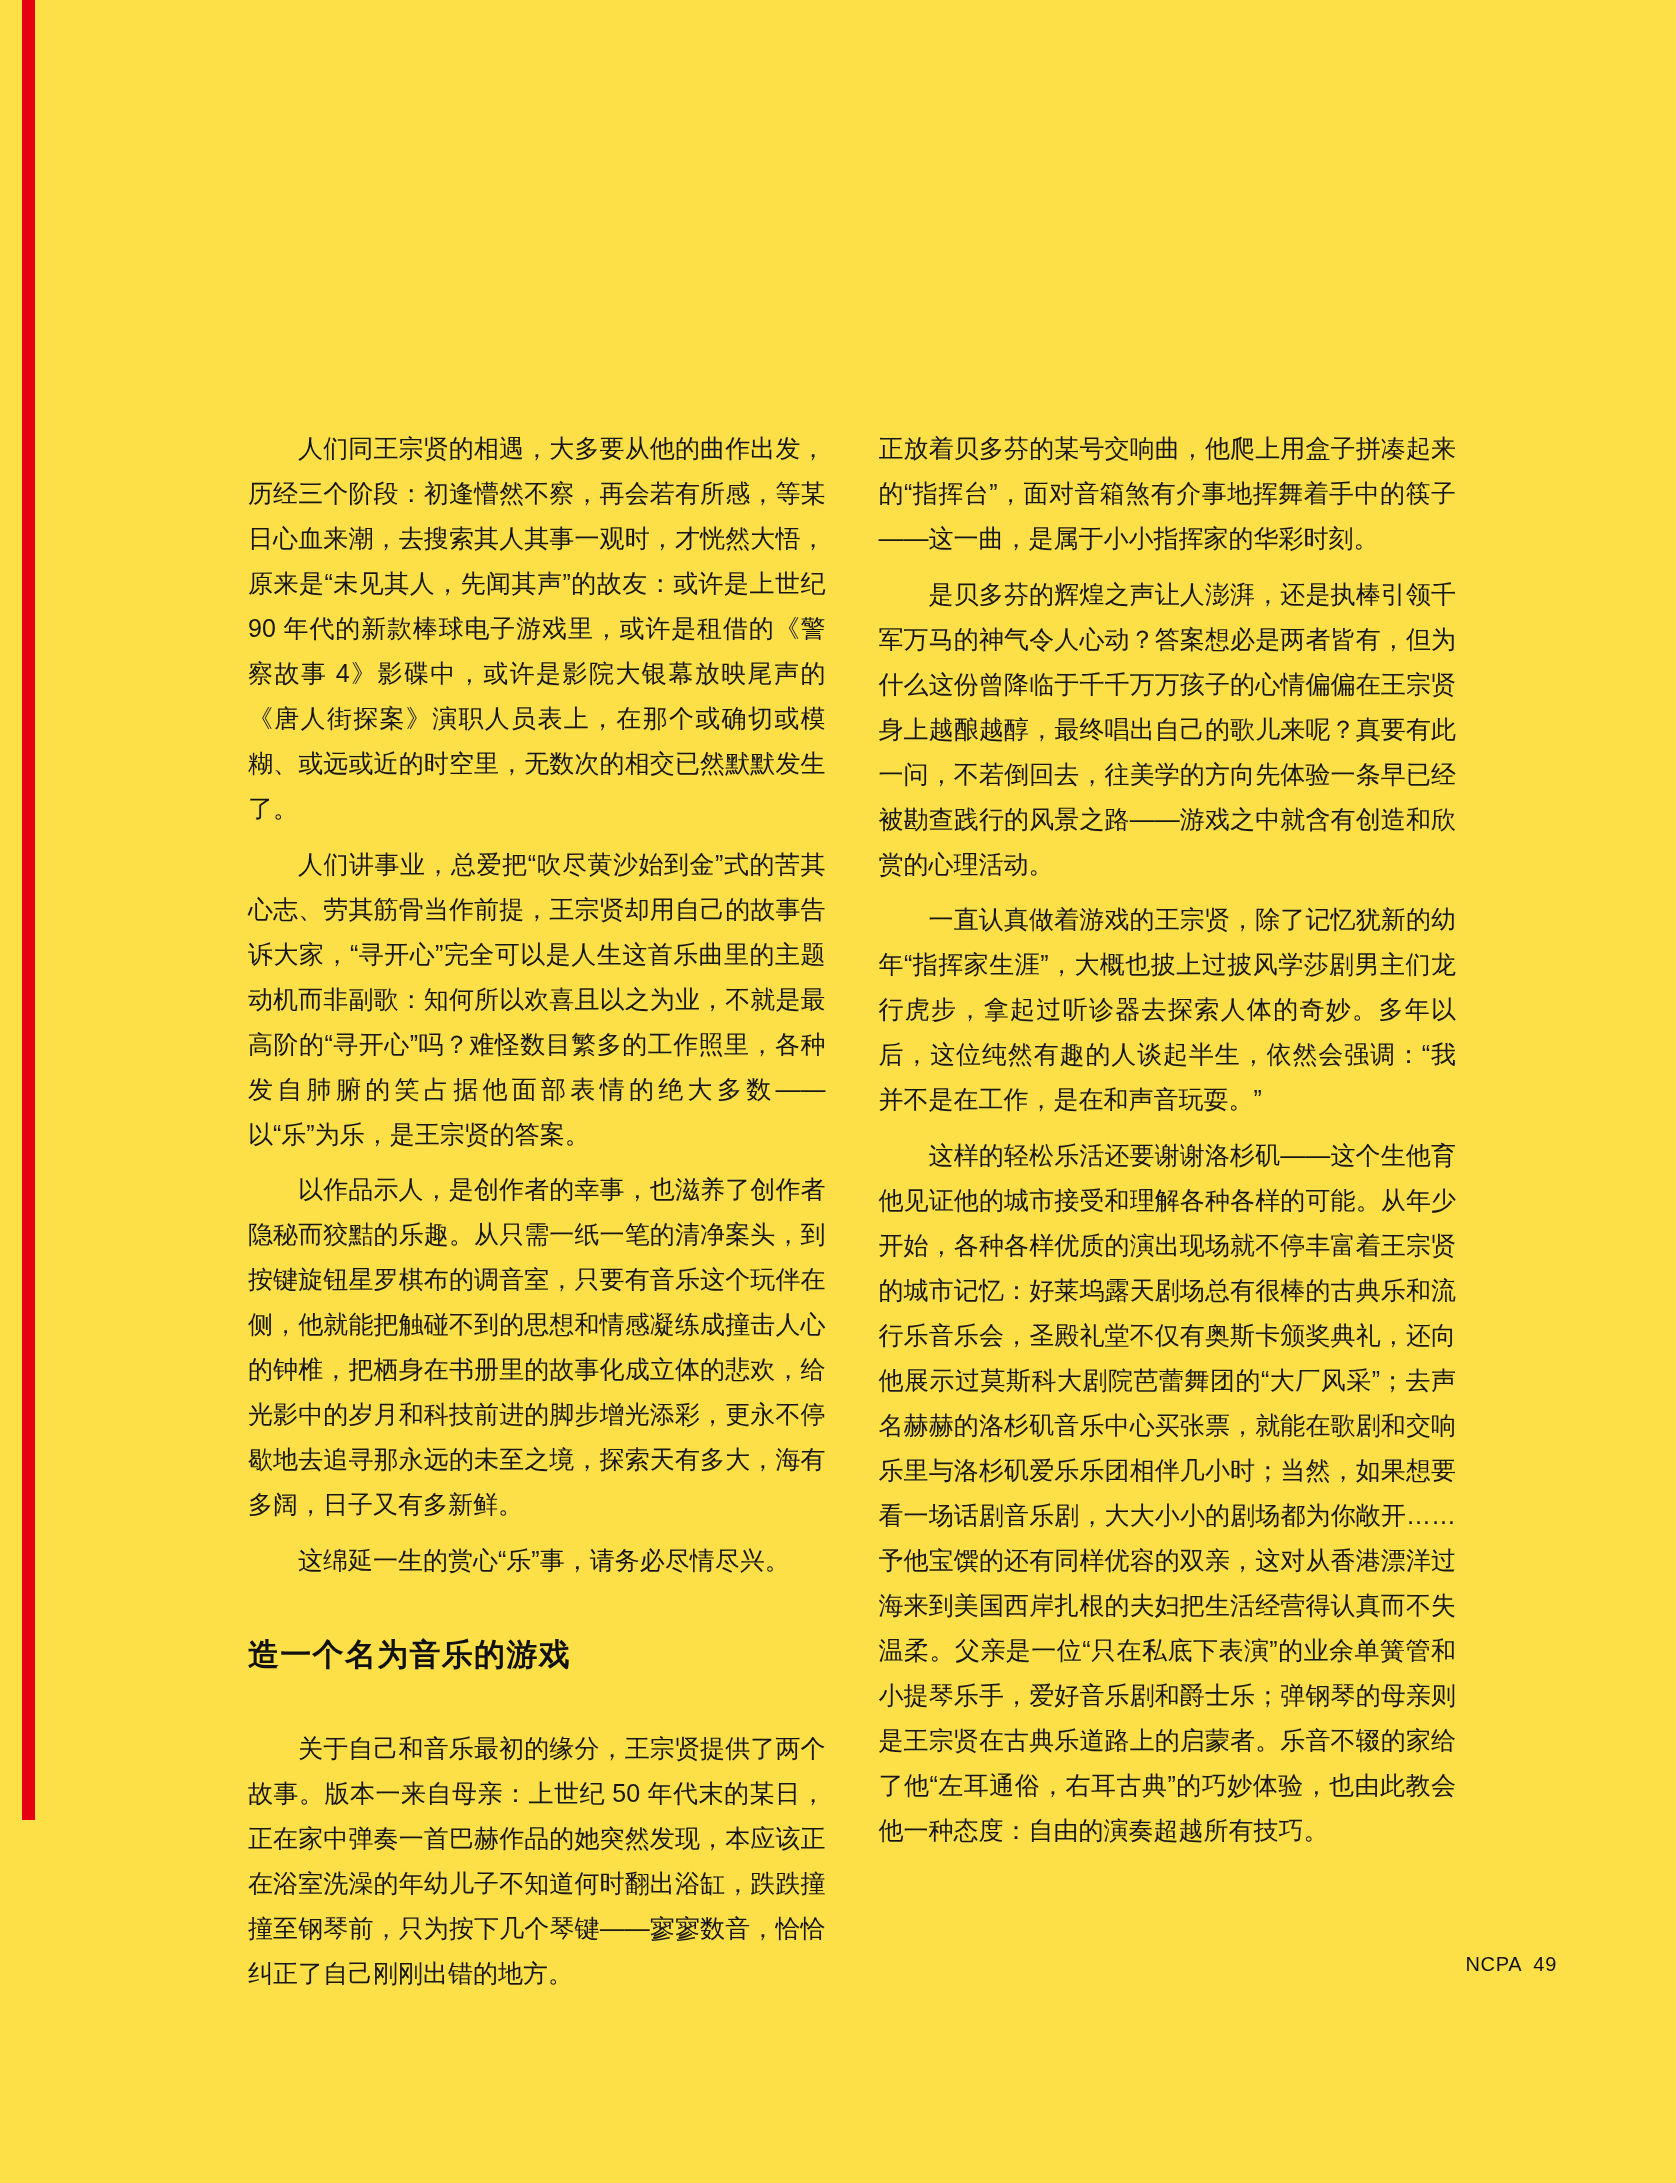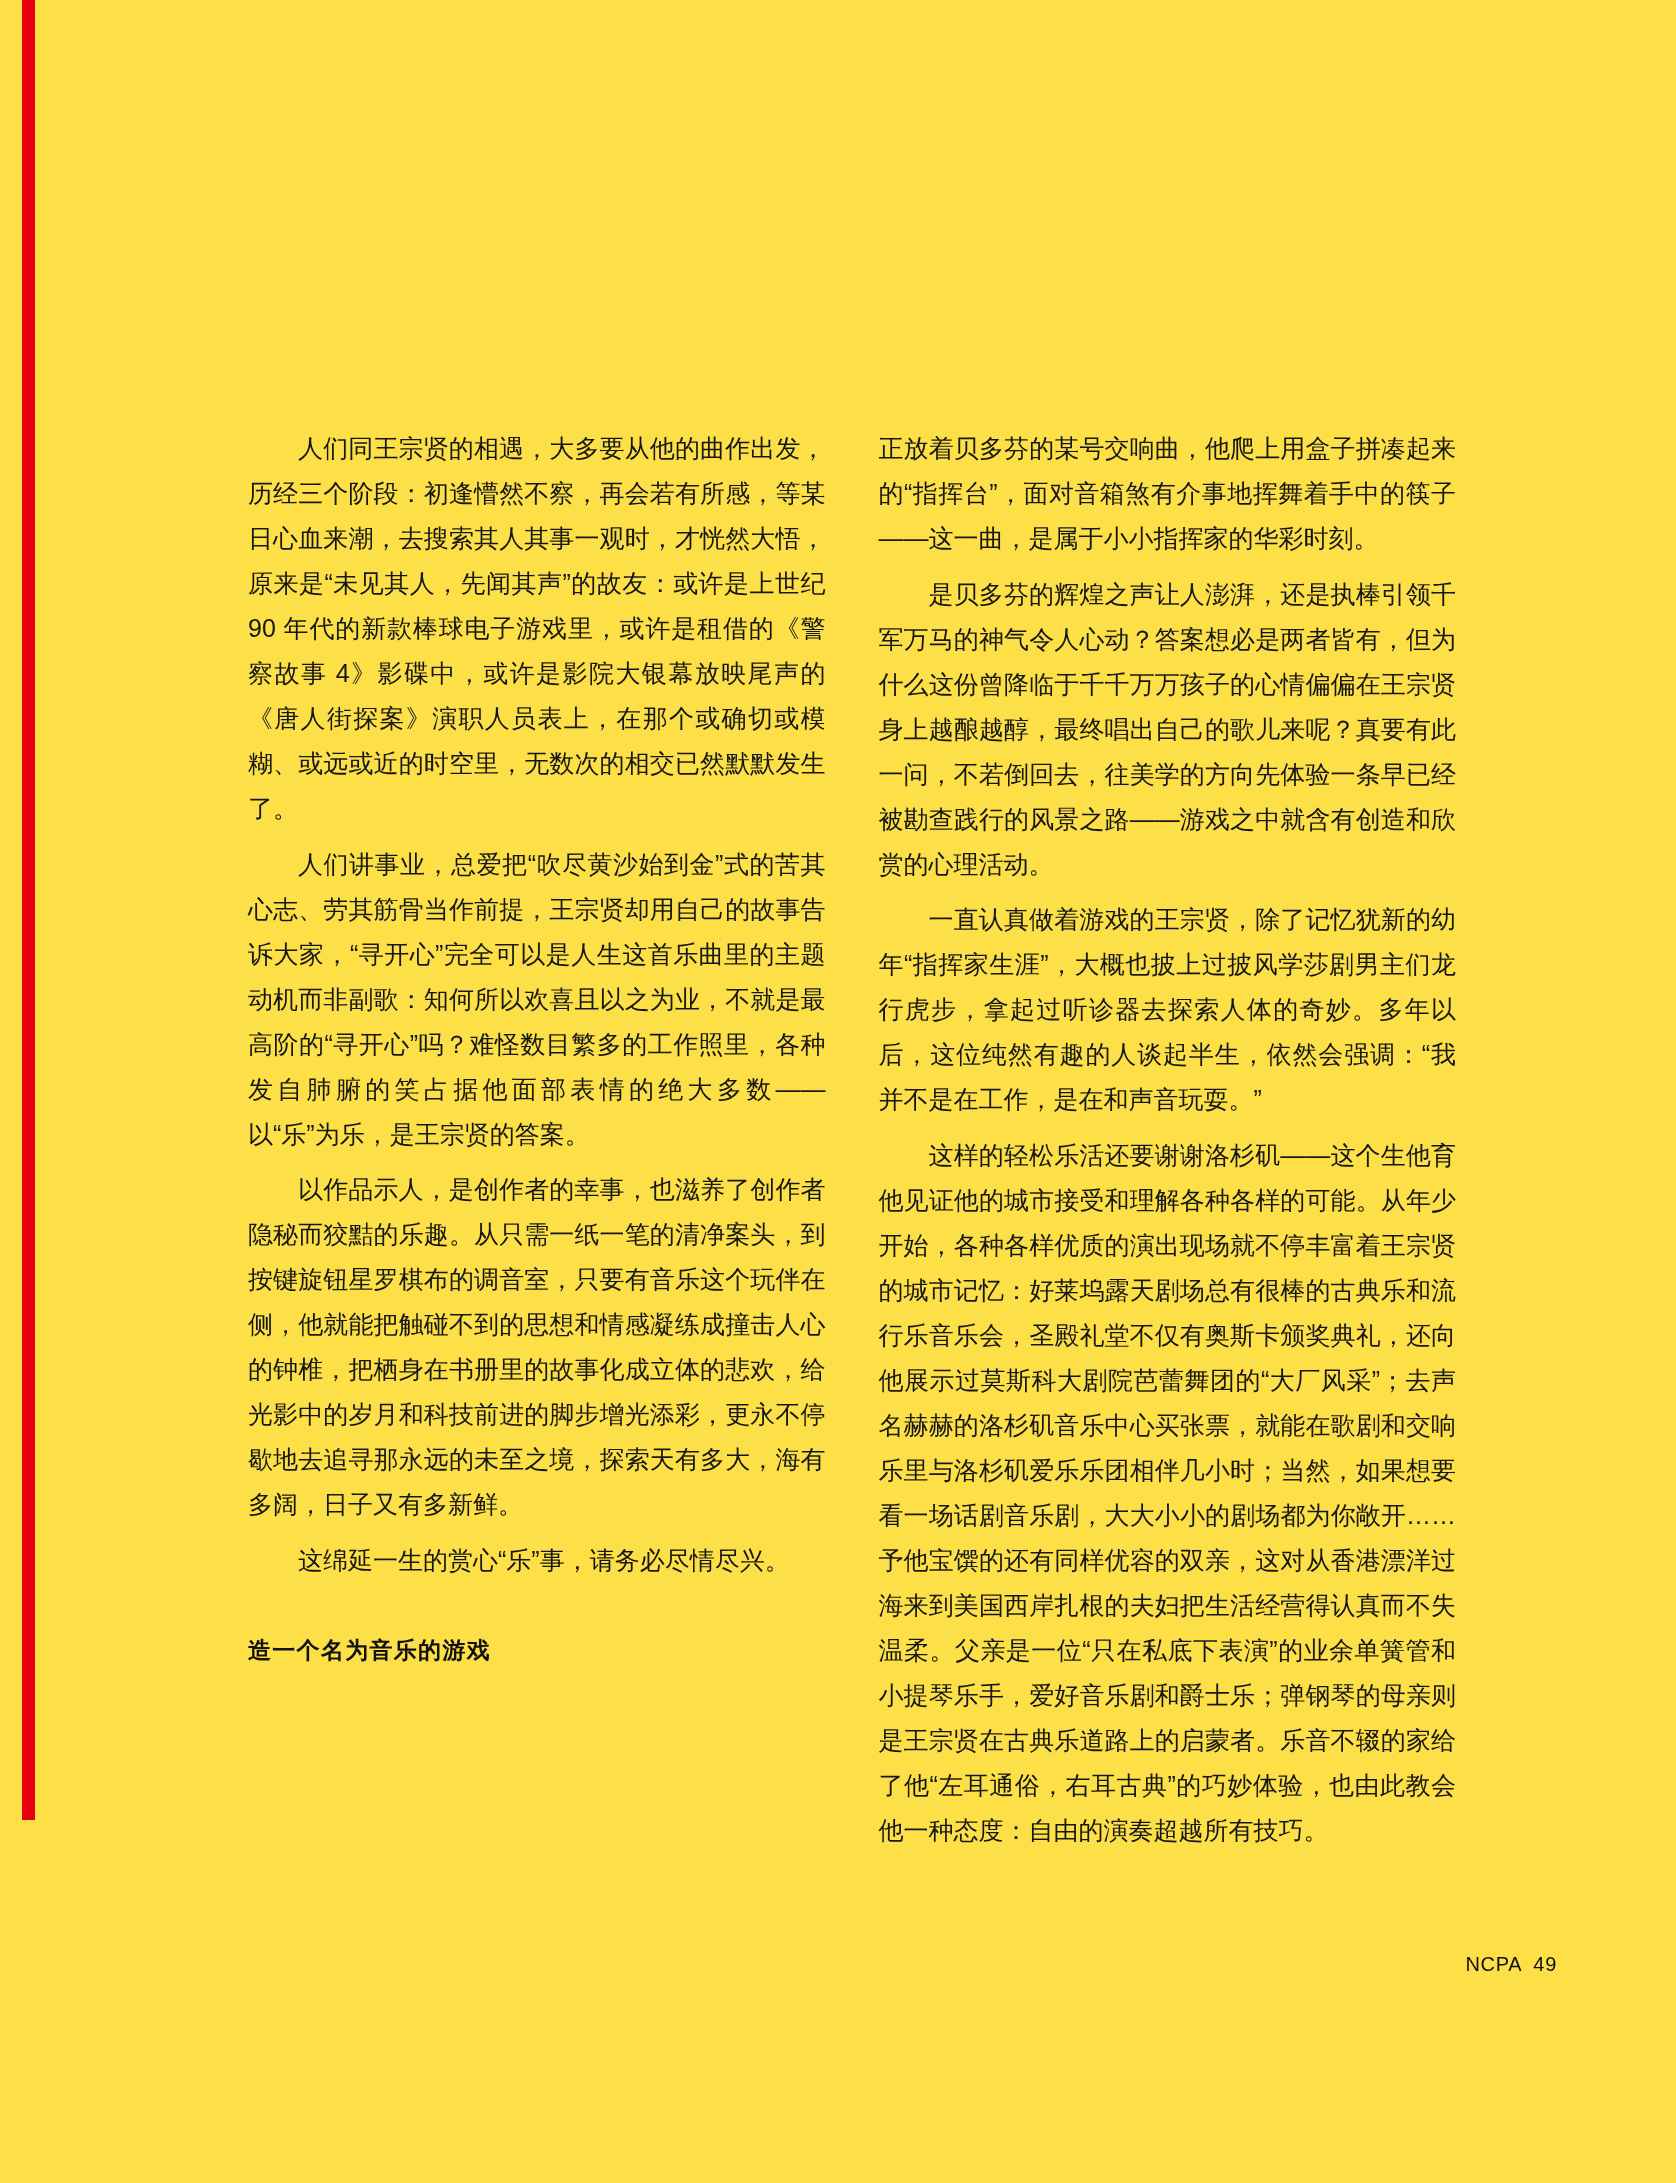--- a/index.html
+++ b/index.html
@@ -39,21 +39,21 @@
     text-align: justify;
   }
   .col p {
     margin: 0 0 10.6px 0;
     word-break: break-all;
   }
   .col p.indent {
     text-indent: 2em;
   }
   .section-heading {
-    font-size: 23px;
+    font-size: 31px;
     font-weight: 700;
     line-height: 1.1;
     margin: 55px 0 54px 0;
     text-align: left;
     color: #111111;
     letter-spacing: 1.3px;
     font-family: Liberation Serif, serif;
   }
   .folio {
     position: absolute;
@@ -79,20 +79,21 @@
   <main class="content">
 
     <section class="col">
       <p class="indent">人们同王宗贤的相遇，大多要从他的曲作出发，历经三个阶段：初逢懵然不察，再会若有所感，等某日心血来潮，去搜索其人其事一观时，才恍然大悟，原来是“未见其人，先闻其声”的故友：或许是上世纪 90 年代的新款棒球电子游戏里，或许是租借的《警察故事 4》影碟中，或许是影院大银幕放映尾声的《唐人街探案》演职人员表上，在那个或确切或模糊、或远或近的时空里，无数次的相交已然默默发生了。</p>
       <p class="indent">人们讲事业，总爱把“吹尽黄沙始到金”式的苦其心志、劳其筋骨当作前提，王宗贤却用自己的故事告诉大家，“寻开心”完全可以是人生这首乐曲里的主题动机而非副歌：知何所以欢喜且以之为业，不就是最高阶的“寻开心”吗？难怪数目繁多的工作照里，各种发自肺腑的笑占据他面部表情的绝大多数——以“乐”为乐，是王宗贤的答案。</p>
       <p class="indent">以作品示人，是创作者的幸事，也滋养了创作者隐秘而狡黠的乐趣。从只需一纸一笔的清净案头，到按键旋钮星罗棋布的调音室，只要有音乐这个玩伴在侧，他就能把触碰不到的思想和情感凝练成撞击人心的钟椎，把栖身在书册里的故事化成立体的悲欢，给光影中的岁月和科技前进的脚步增光添彩，更永不停歇地去追寻那永远的未至之境，探索天有多大，海有多阔，日子又有多新鲜。</p>
       <p class="indent">这绵延一生的赏心“乐”事，请务必尽情尽兴。</p>
 
       <h2 class="section-heading">造一个名为音乐的游戏</h2>
 
+      <p class="indent">关于自己和音乐最初的缘分，王宗贤提供了两个故事。版本一来自母亲：上世纪 50 年代末的某日，正在家中弹奏一首巴赫作品的她突然发现，本应该正在浴室洗澡的年幼儿子不知道何时翻出浴缸，跌跌撞撞至钢琴前，只为按下几个琴键——寥寥数音，恰恰纠正了自己刚刚出错的地方。</p>
     </section>
 
     <section class="col">
       <p>正放着贝多芬的某号交响曲，他爬上用盒子拼凑起来的“指挥台”，面对音箱煞有介事地挥舞着手中的筷子——这一曲，是属于小小指挥家的华彩时刻。</p>
       <p class="indent">是贝多芬的辉煌之声让人澎湃，还是执棒引领千军万马的神气令人心动？答案想必是两者皆有，但为什么这份曾降临于千千万万孩子的心情偏偏在王宗贤身上越酿越醇，最终唱出自己的歌儿来呢？真要有此一问，不若倒回去，往美学的方向先体验一条早已经被勘查践行的风景之路——游戏之中就含有创造和欣赏的心理活动。</p>
       <p class="indent">一直认真做着游戏的王宗贤，除了记忆犹新的幼年“指挥家生涯”，大概也披上过披风学莎剧男主们龙行虎步，拿起过听诊器去探索人体的奇妙。多年以后，这位纯然有趣的人谈起半生，依然会强调：“我并不是在工作，是在和声音玩耍。”</p>
       <p class="indent">这样的轻松乐活还要谢谢洛杉矶——这个生他育他见证他的城市接受和理解各种各样的可能。从年少开始，各种各样优质的演出现场就不停丰富着王宗贤的城市记忆：好莱坞露天剧场总有很棒的古典乐和流行乐音乐会，圣殿礼堂不仅有奥斯卡颁奖典礼，还向他展示过莫斯科大剧院芭蕾舞团的“大厂风采”；去声名赫赫的洛杉矶音乐中心买张票，就能在歌剧和交响乐里与洛杉矶爱乐乐团相伴几小时；当然，如果想要看一场话剧音乐剧，大大小小的剧场都为你敞开……予他宝馔的还有同样优容的双亲，这对从香港漂洋过海来到美国西岸扎根的夫妇把生活经营得认真而不失温柔。父亲是一位“只在私底下表演”的业余单簧管和小提琴乐手，爱好音乐剧和爵士乐；弹钢琴的母亲则是王宗贤在古典乐道路上的启蒙者。乐音不辍的家给了他“左耳通俗，右耳古典”的巧妙体验，也由此教会他一种态度：自由的演奏超越所有技巧。</p>
     </section>
 
   </main>

